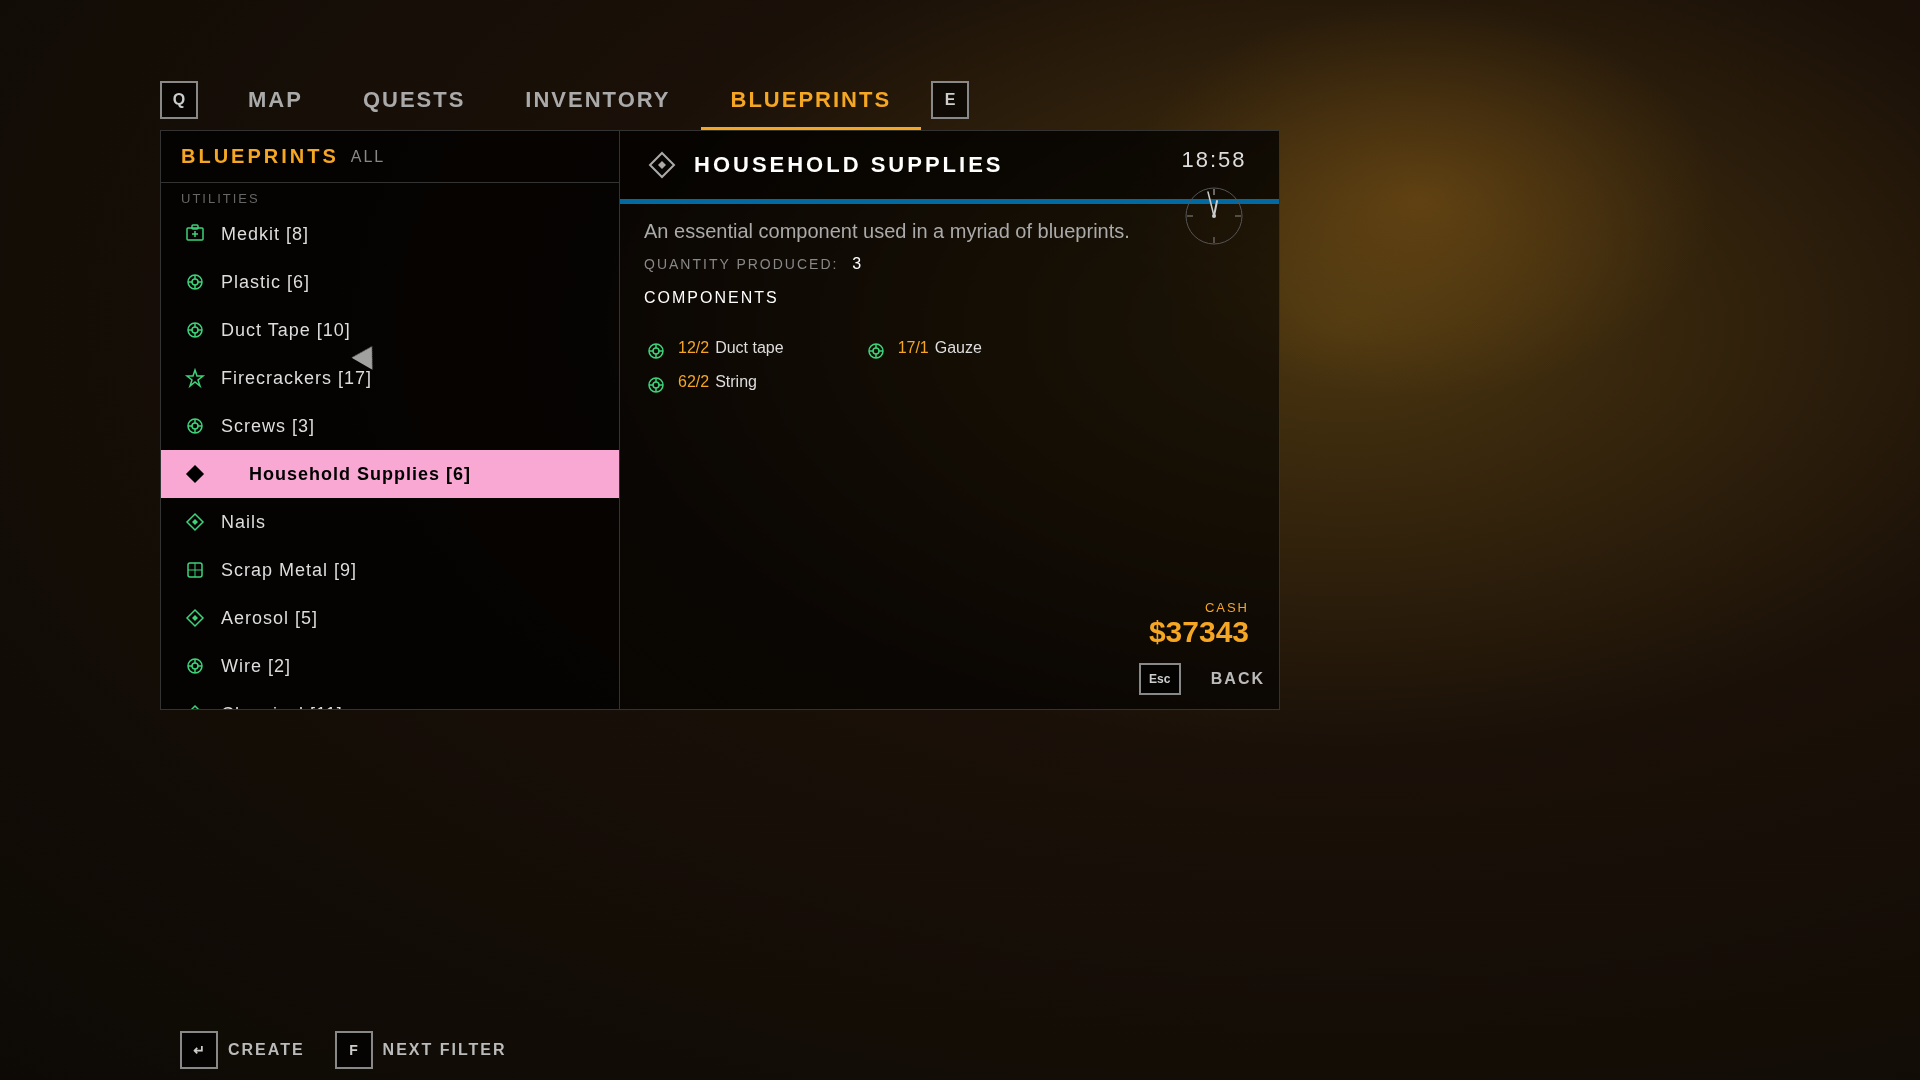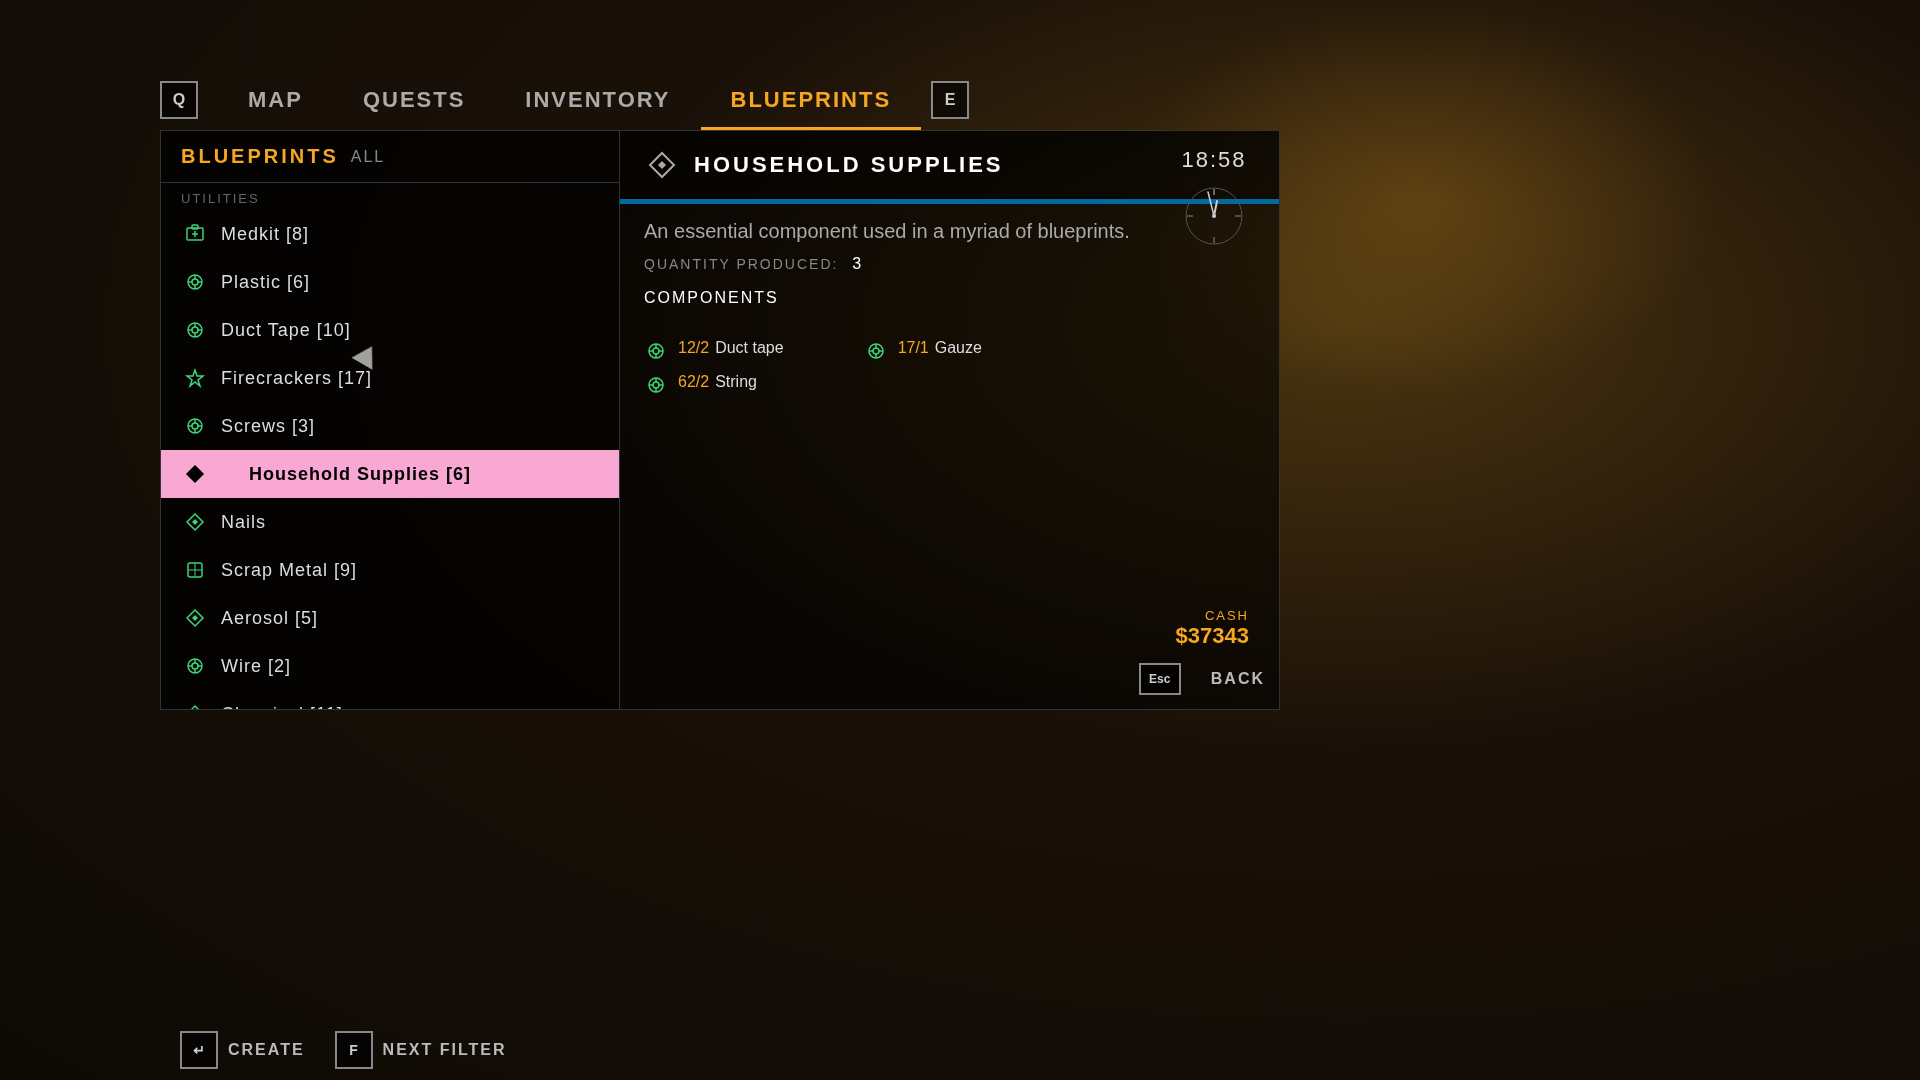--- a/index.html
+++ b/index.html
@@ -322,21 +322,21 @@
 
     .cash-label {
       color: #f5a623;
       font-size: 13px;
       letter-spacing: 2px;
       text-transform: uppercase;
     }
 
     .cash-value {
       color: #f5a623;
-      font-size: 22px;
+      font-size: 30px;
       font-weight: bold;
     }
 
     
     .bottom-bar {
       position: absolute;
       bottom: 0;
       left: 160px;
       right: 0;
       height: 60px;

